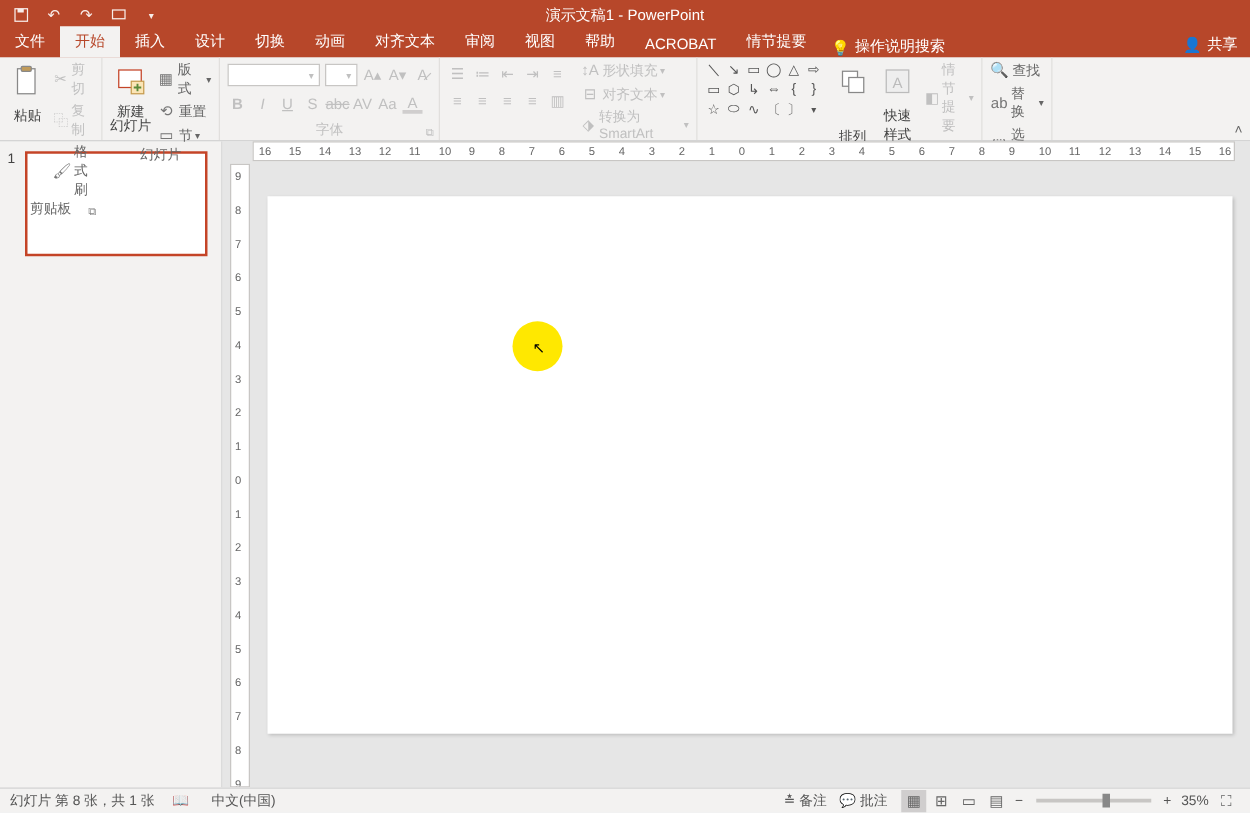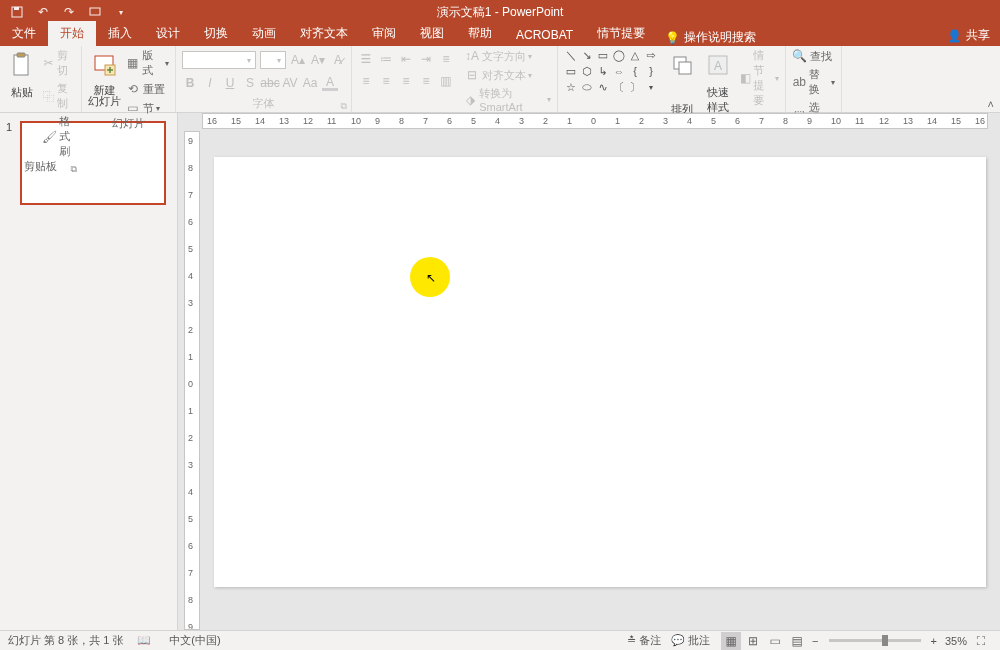--- a/index.html
+++ b/index.html
@@ -237,21 +237,21 @@
           <span class="ico">≡</span>
           <span class="ico">≡</span>
           <span class="ico">≡</span>
           <span class="ico">≡</span>
           <span class="ico">▥</span>
         </div>
       </div>
       <div class="col disabled" style="margin-left:6px;">
         <div class="smallrow">
             <span class="ico">↕A</span>
-            <span>文字方向</span> 
+            <span>形状填充</span> 
             <span style="font-size:8px;">▾</span>
           </div>
         <div class="smallrow">
             <span class="ico">⊟</span>
             <span>对齐文本</span> 
             <span style="font-size:8px;">▾</span>
           </div>
         <div class="smallrow">
             <span class="ico">⬗</span>
             <span>转换为 SmartArt</span> 

